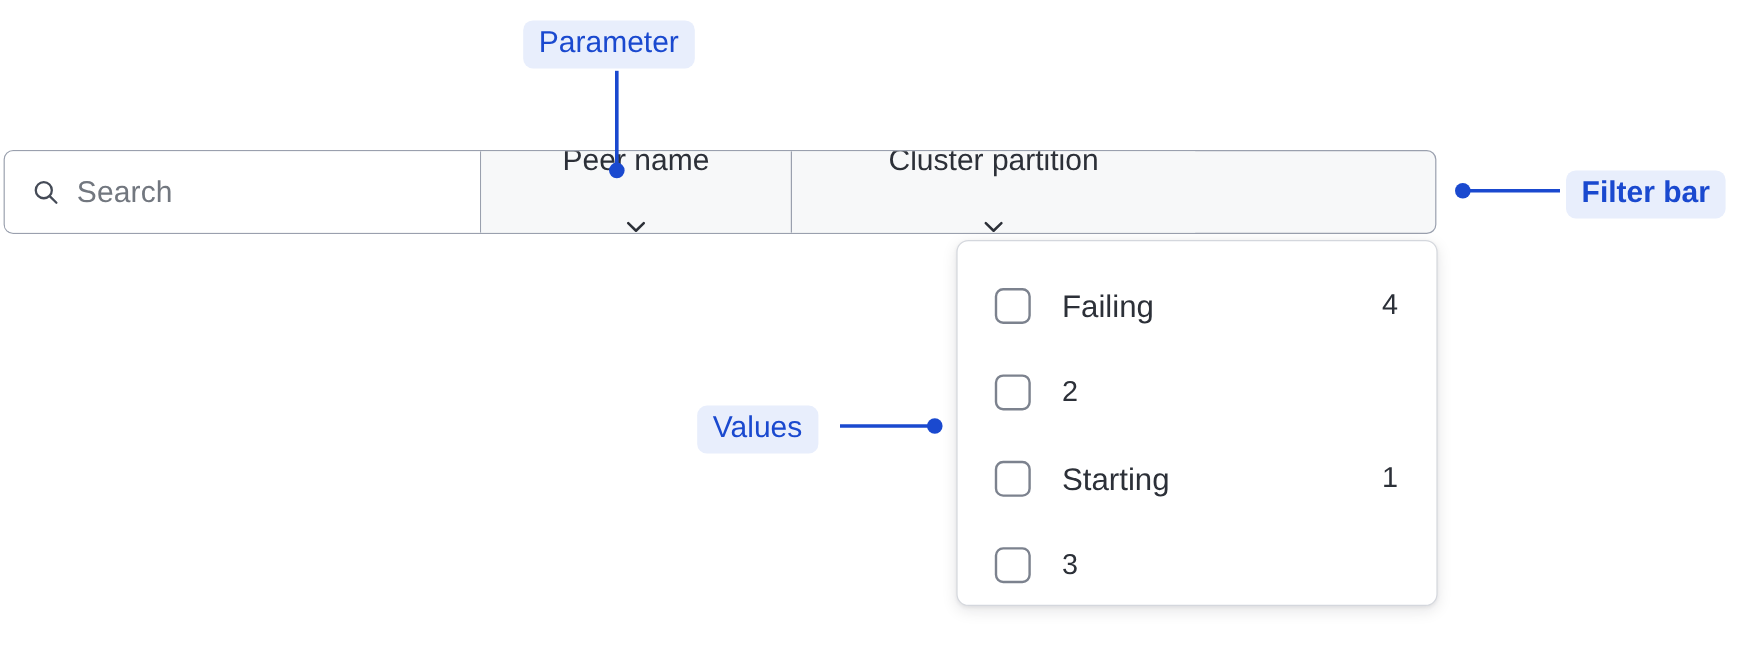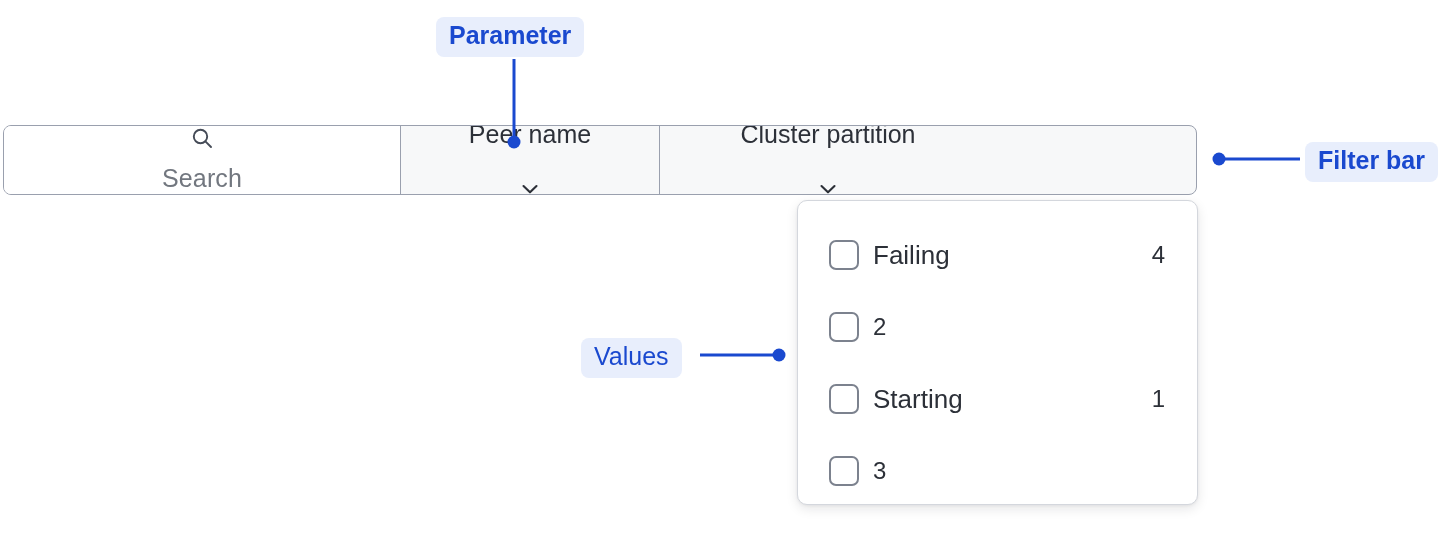--- a/index.html
+++ b/index.html
@@ -34,21 +34,20 @@
 
   .search-cell {
     width: 397px;
     background: #ffffff;
     display: flex;
     align-items: center;
     gap: 14px;
     padding: 0 22px;
     box-sizing: border-box;
     border-right: 1px solid #9aa0ae;
-    flex-direction: column;
   }
   .search-icon {
     width: 24px;
     height: 24px;
     flex: none;
     display: block;
     color: #454b57;
   }
   .search-placeholder {
     font-size: 25px;
@@ -100,21 +99,21 @@
     border-radius: 10px;
     box-shadow: 0 4px 12px rgba(20,24,33,0.10), 0 1px 3px rgba(20,24,33,0.06);
     padding: 18px 0;
   }
   .dd-row {
     height: 72px;
     display: flex;
     align-items: center;
     padding: 0 32px 0 31px;
     box-sizing: border-box;
-    gap: 14px;
+    gap: 26px;
   }
   .dd-check {
     width: 30px;
     height: 30px;
     flex: none;
     border: 2px solid #7c828e;
     border-radius: 7px;
     background: #ffffff;
     box-sizing: border-box;
   }
@@ -134,21 +133,21 @@
   .anno-chip {
     position: absolute;
     background: #e8eefc;
     color: #1a49cf;
     font-size: 25px;
     border-radius: 8px;
     padding: 5px 13px 7px 13px;
     white-space: nowrap;
     line-height: 1.1;
   }
-  #chip-parameter { left: 436px; top: 17px; font-weight: bold; }
+  #chip-parameter { left: 436px; top: 17px; }
   #chip-filterbar { left: 1305px; top: 142px; font-weight: bold; }
   #chip-values    { left: 581px; top: 338px; }
 
   .leader-svg {
     position: absolute;
     left: 0; top: 0;
     width: 1448px;
     height: 550px;
     pointer-events: none;
   }

